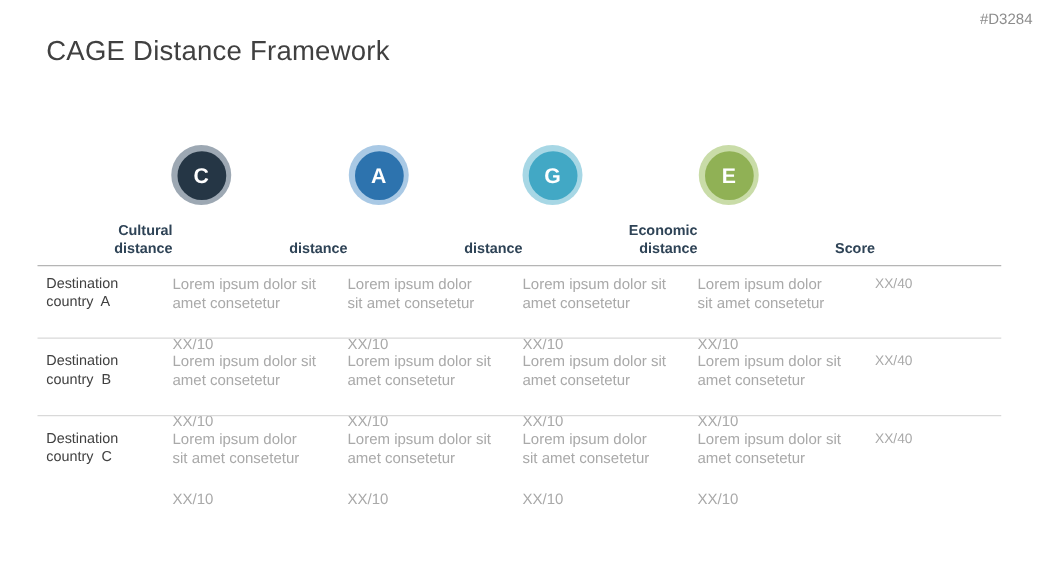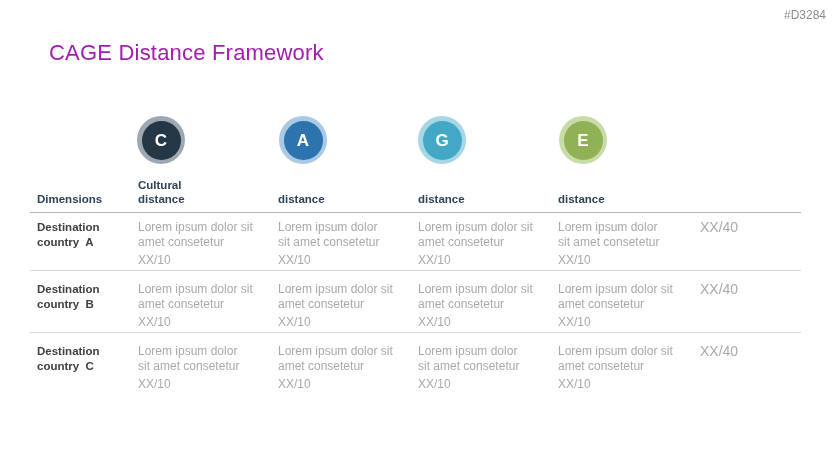--- a/index.html
+++ b/index.html
@@ -15,24 +15,24 @@
     position:absolute;
     top:8px;
     right:10px;
     font-size:12px;
     color:#8c8c8c;
   }
   .slide-title {
     position:absolute;
     left:37px;
     top:28px;
-    margin:12px;
+    margin:0;
     font-size:22px;
     font-weight:400;
-    color:#a21caf;
+    color:#404040;
     letter-spacing:0.2px;
   }
   .badge {
     position:absolute;
     top:116px;
     width:48px;
     height:48px;
     border-radius:50%;
     display:flex;
     align-items:center;
@@ -63,48 +63,49 @@
     top:166px;
     height:44px;
     align-items:end;
   }
   .col-header {
     font-size:11.5px;
     font-weight:bold;
     color:#2e4356;
     line-height:14px;
     padding-bottom:4px;
+    text-align:right;
   }
   .hline {
     position:absolute;
     left:30px;
     width:771px;
     height:1px;
   }
   .hline-header { top:212px; background:#b5b5b5; }
   .hline-row    { background:#d9d9d9; }
   .row-grid { align-items:start; }
   .row-a { top:220px; }
   .row-b { top:282px; }
   .row-c { top:344px; }
   .row-label {
     font-size:11.5px;
-    font-weight:bold;
+    font-weight:normal;
     color:#404040;
     line-height:15px;
   }
   .cell {
     font-size:12px;
     color:#a9a9a9;
     line-height:15px;
     padding-right:14px;
   }
-  .cell-value { margin-top:3px; }
+  .cell-value { margin-top:18px; }
   .score-cell {
-    font-size:14px;
+    font-size:11px;
     color:#a9a9a9;
     line-height:15px;
   }
 </style>
 </head>
 <body>
 
 <div class="slide">
 
   <div class="slide-tag">#D3284</div>
@@ -125,34 +126,35 @@
       <span class="badge-letter">G</span>
     </div>
   </div>
   <div class="badge" style="left: 559px; background: rgb(201, 220, 168);">
     <div class="badge-inner" style="background: rgb(144, 177, 85);">
       <span class="badge-letter">E</span>
     </div>
   </div>
 
   <div class="grid header-grid">
-    <div class="col-header">Dimensions</div>
     <div class="col-header">
       <div>Cultural</div>
       <div>distance</div>
     </div>
     <div class="col-header">
       <div>distance</div>
     </div>
     <div class="col-header">
       <div>distance</div>
     </div>
     <div class="col-header">
-      <div>distance</div>
-    </div>
+      <div>Economic</div>
+      <div>distance</div>
+    </div>
+    <div class="col-header">Score</div>
   </div>
 
   <div class="hline hline-header"></div>
 
   <div class="grid row-grid row-a">
     <div class="row-label">
       <div>Destination</div>
       <div>country&nbsp; A</div>
     </div>
     <div class="cell">

